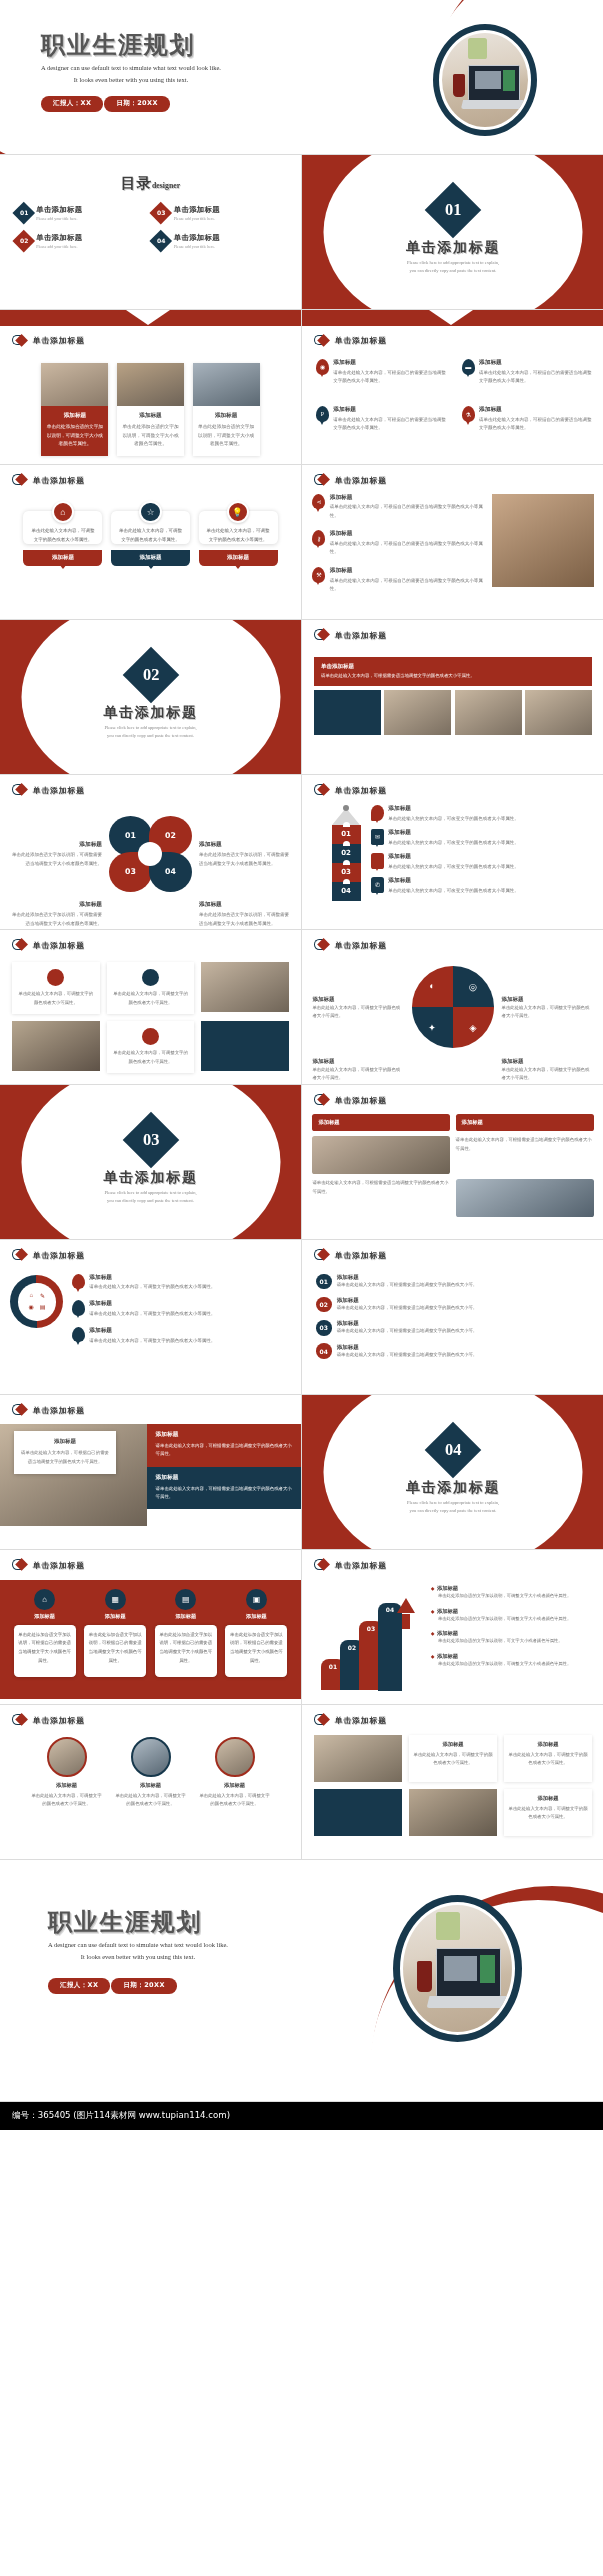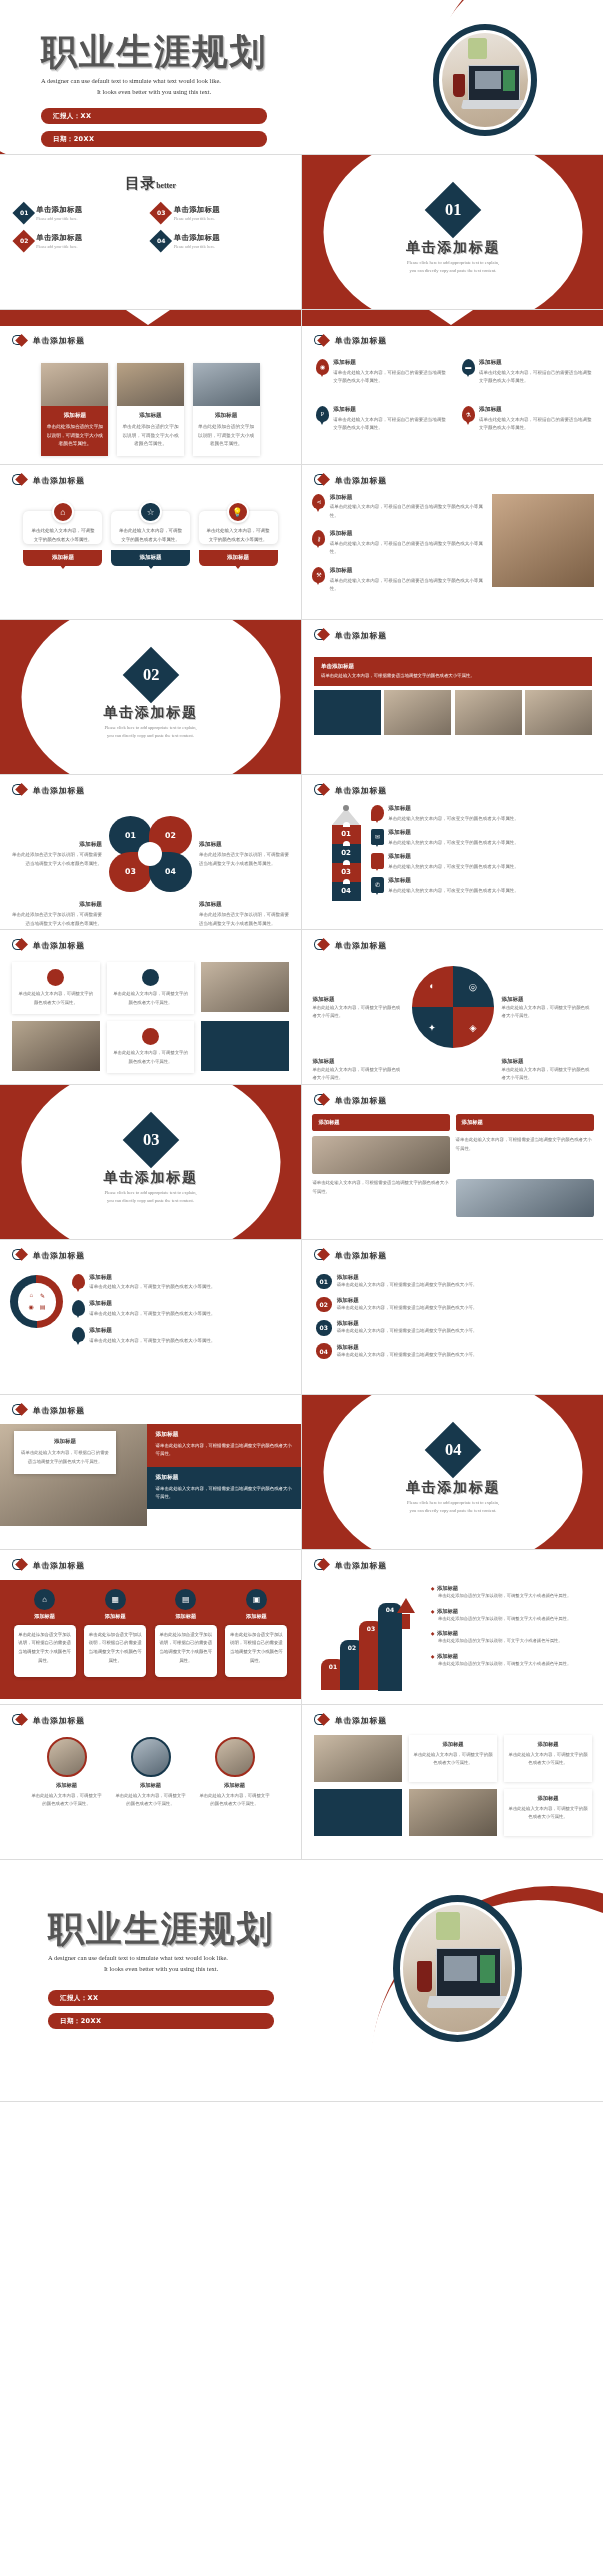--- a/index.html
+++ b/index.html
@@ -44,27 +44,27 @@
   .hero .photo-ring .scr2 { position:absolute; right:8%; top:12%; width:24%; height:62%;
                      background:#3f8c55; }
   .hero .photo-ring .glass{ position:absolute; left:13%; top:44%; width:14%; height:24%;
                      background:#7c1f18; border-radius:1.7px 1.7px 4.3px 4.3px; }
   .hero .photo-ring .bot  { position:absolute; left:30%; top:38%; width:9%; height:30%;
                      background:#8d4a20; border-radius:2.6px 2.6px 1.7px 1.7px; }
   .hero .photo-ring .plant{ position:absolute; left:30%; top:6%; width:22%; height:22%;
                      background:#b7c98d; border-radius:2.6px; }
 
   .hero .content { position:absolute; left:41px; top:33px; z-index:6; }
-  .hero h1 { font-size:36px; letter-spacing:1.7px; color:#555; font-weight:700;
+  .hero h1 { font-size:24px; letter-spacing:1.7px; color:#555; font-weight:700;
              font-family:"DejaVu Sans", sans-serif;
              text-shadow:0.9px 0.9px 0 #bbb, 1.7px 1.7px 0 #ddd; line-height:1.05; }
   .hero .sub { margin-top:4.3px; font-size:6.5px; color:#3a3a3a; line-height:1.75;
                font-family:"Liberation Serif", serif; }
   .hero .sub .l2 { display:block; text-align:center; }
-  .hero .btns { margin-top:10.4px; display:flex; gap:7px;flex-direction:column; }
+  .hero .btns { margin-top:10.4px; display:flex; gap:1px; }
   .hero .btn { background:#a02c1d; color:#fff; font-size:6.5px; font-weight:bold;
                padding:3.5px 12px; border-radius:7.8px; letter-spacing:0.4px;
                font-family:"DejaVu Sans", sans-serif; }
 
   
   .toc { height:155px; position:relative; overflow:hidden; background:#fff; }
   .toc .arc { position:absolute; left:-155px; top:36px; width:914px; height:371px;
               border-radius:50%; background:#fff; z-index:2; }
   .toc .arcbg { position:absolute; left:0; bottom:0; width:302px; height:60px; background:#a02c1d; z-index:1;}
   .toc .body { position:relative; z-index:3; padding-top:19px; }
@@ -302,21 +302,21 @@
       </div>
     </div>
   </div>
 
   <div class="row">
     <div class="slide half toc">
       <div class="arcbg"></div>
       <div class="arc"></div>
       <div class="body">
         <h2>
-          <span>目录</span><em>better</em>
+          <span>目录</span><em>designer</em>
         </h2>
         <div class="grid">
           <div class="item">
             <div class="dmd navy">
                 <span>01</span>
               </div>
             <div class="txt">
                 <div class="t">单击添加标题</div>
               <div class="d">Please add your title here.</div>
               </div>
@@ -1059,15 +1059,16 @@
         <span>A designer can use default text to simulate what text would look like.</span>
         <span class="l2">It looks even better with you using this text.</span>
       </div>
       <div class="btns" style="margin-top:15.5px;">
         <div class="btn">汇报人：XX</div>
         <div class="btn">日期：20XX</div>
       </div>
     </div>
   </div>
 
+  <div class="footer">编号：365405 (图片114素材网 www.tupian114.com)</div>
 
 </div>
 
 
 </body></html>

